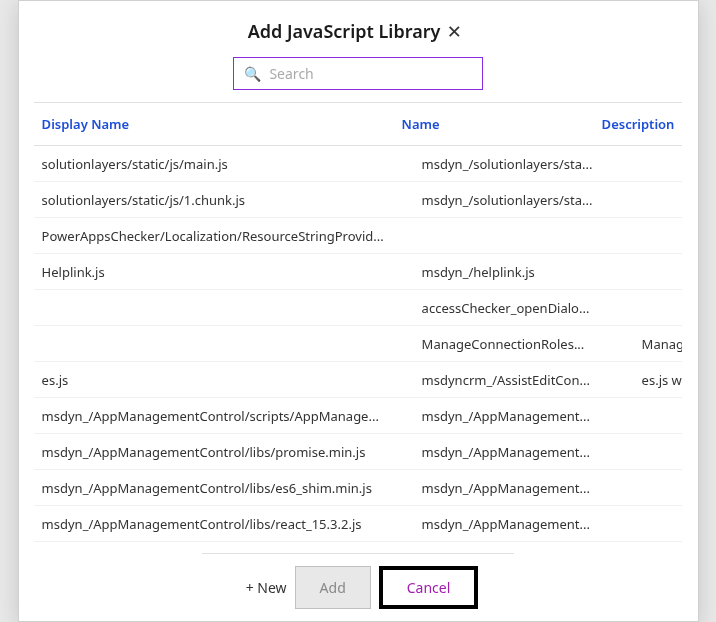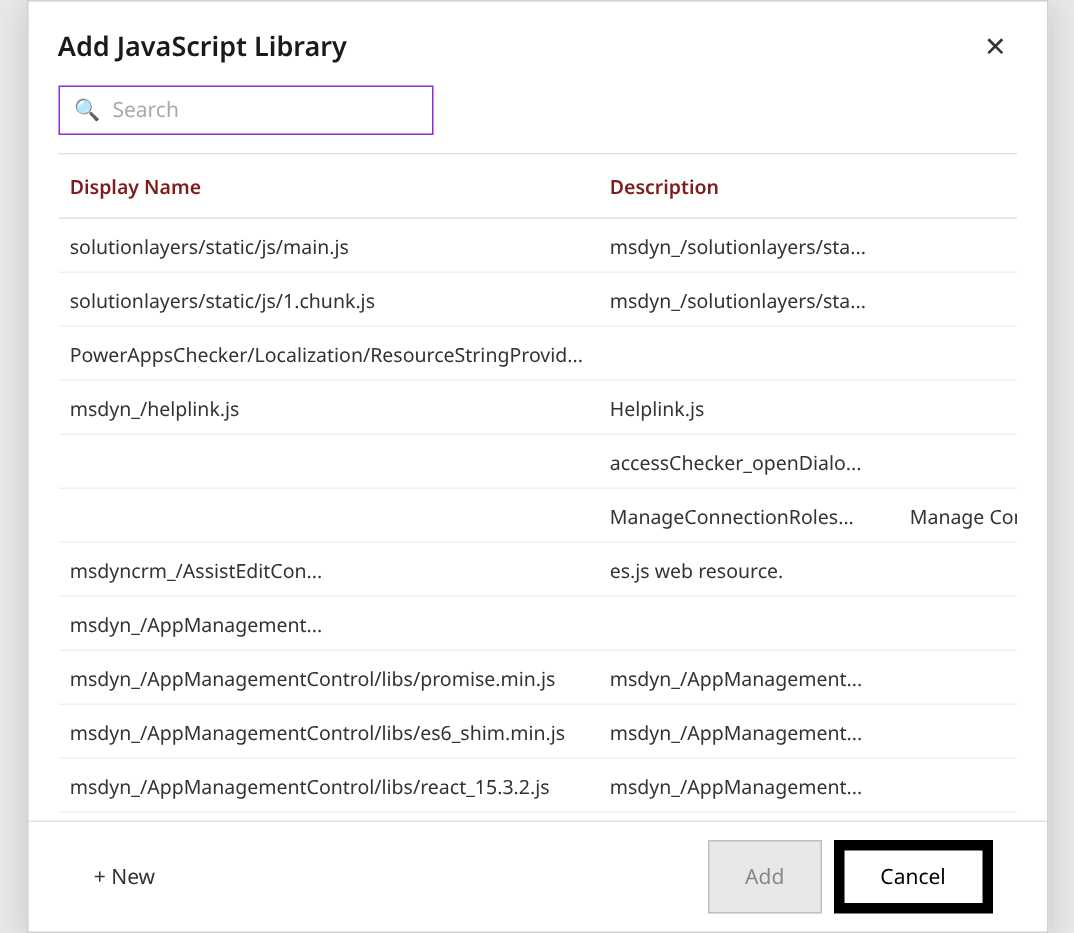--- a/index.html
+++ b/index.html
@@ -19,20 +19,21 @@
 
     .dialog {
       background: #ffffff;
       width: 681px;
       height: 622px;
       border: 1px solid #d0d0d0;
       box-shadow: 0 4px 20px rgba(0,0,0,0.15);
       display: flex;
       flex-direction: column;
       position: relative;
+      align-items: center;
     }
 
     .dialog-header {
       display: flex;
       align-items: center;
       justify-content: space-between;
       padding: 16px 20px 12px 20px;
       border-bottom: none;
     }
 
@@ -102,21 +103,21 @@
       display: grid;
       grid-template-columns: 360px 200px 1fr;
       padding: 8px 0;
       border-bottom: 1px solid #e0e0e0;
       background: #fff;
     }
 
     .table-header-cell {
       font-size: 13px;
       font-weight: 600;
-      color: #7f1d1d;
+      color: #1d4ed8;
       padding: 4px 8px;
     }
 
     .table-body {
       flex: 1;
       overflow-y: scroll;
       overflow-x: hidden;
     }
 
     .table-body::-webkit-scrollbar {
@@ -130,20 +131,21 @@
     .table-body::-webkit-scrollbar-thumb {
       background: #b0b0b0;
       border: 2px solid #f0f0f0;
     }
 
     .table-row {
       display: grid;
       grid-template-columns: 360px 200px 1fr;
       border-bottom: 1px solid #f0f0f0;
       min-height: 36px;
+      gap: 20px;
     }
 
     .table-cell {
       font-size: 13px;
       color: #333;
       padding: 8px 8px;
       overflow: hidden;
       text-overflow: ellipsis;
       white-space: nowrap;
       display: flex;
@@ -181,25 +183,25 @@
       background: #e8e8e8;
       border: 1px solid #c0c0c0;
       padding: 8px 24px;
       font-size: 14px;
       cursor: pointer;
       color: #888;
     }
 
     .btn-cancel {
       background: #fff;
-      border: 7px solid #000000;
+      border: 4px solid #000000;
       padding: 8px 24px;
       font-size: 14px;
       cursor: pointer;
-      color: #000000;
+      color: #a21caf;
     }
   </style>
 </head>
 <body>
 
 <div class="dialog">
 
   <div class="dialog-header">
     <span class="dialog-title">Add JavaScript Library</span>
     <button class="close-btn">✕</button>
@@ -208,58 +210,61 @@
   <div class="search-container">
     <div class="search-box">
       <span class="search-icon">🔍</span>
       <input class="search-input" type="text" placeholder="Search" style="">
     </div>
   </div>
 
   <div class="table-container">
     <div class="table-header">
       <div class="table-header-cell">Display Name</div>
+      <div class="table-header-cell">Name</div>
       <div class="table-header-cell">Description</div>
     </div>
     <div class="table-body" id="table-body">
 
     <div class="table-row">
           <div class="table-cell">solutionlayers/static/js/main.js</div>
           <div class="table-cell">msdyn_/solutionlayers/sta...</div>
           <div class="table-cell"></div>
         </div>
         <div class="table-row">
           <div class="table-cell">solutionlayers/static/js/1.chunk.js</div>
           <div class="table-cell">msdyn_/solutionlayers/sta...</div>
           <div class="table-cell"></div>
         </div>
         <div class="table-row">
           <div class="table-cell">PowerAppsChecker/Localization/ResourceStringProvid...</div>
           <div class="table-cell"></div>
         </div>
         <div class="table-row">
+          <div class="table-cell">Helplink.js</div>
           <div class="table-cell">msdyn_/helplink.js</div>
-          <div class="table-cell">Helplink.js</div>
           <div class="table-cell"></div>
         </div>
         <div class="table-row">
           <div class="table-cell"></div>
           <div class="table-cell">accessChecker_openDialo...</div>
           <div class="table-cell"></div>
         </div>
         <div class="table-row">
           <div class="table-cell"></div>
           <div class="table-cell">ManageConnectionRoles...</div>
           <div class="table-cell">Manage Connect...</div>
         </div>
         <div class="table-row">
+          <div class="table-cell">es.js</div>
           <div class="table-cell">msdyncrm_/AssistEditCon...</div>
           <div class="table-cell">es.js web resource.</div>
         </div>
         <div class="table-row">
+          <div class="table-cell">msdyn_/AppManagementControl/scripts/AppManage...</div>
           <div class="table-cell">msdyn_/AppManagement...</div>
           <div class="table-cell"></div>
         </div>
         <div class="table-row">
           <div class="table-cell">msdyn_/AppManagementControl/libs/promise.min.js</div>
           <div class="table-cell">msdyn_/AppManagement...</div>
           <div class="table-cell"></div>
         </div>
         <div class="table-row">
           <div class="table-cell">msdyn_/AppManagementControl/libs/es6_shim.min.js</div>

